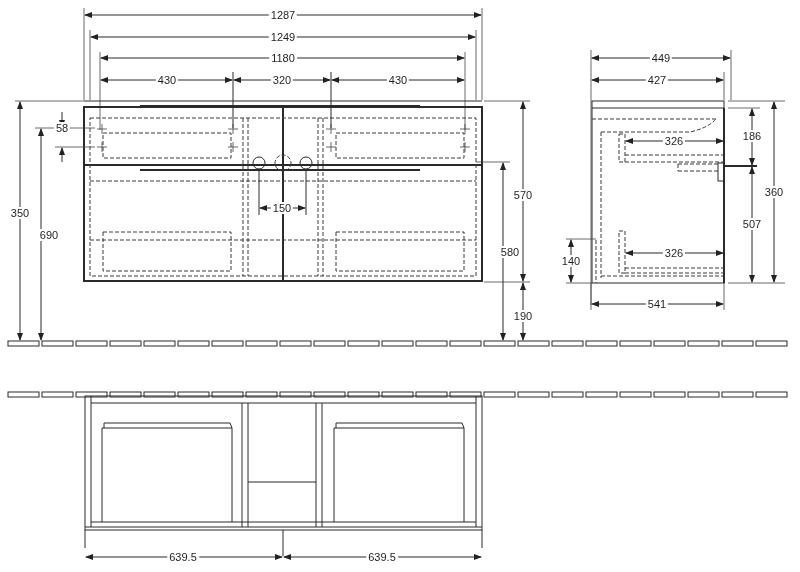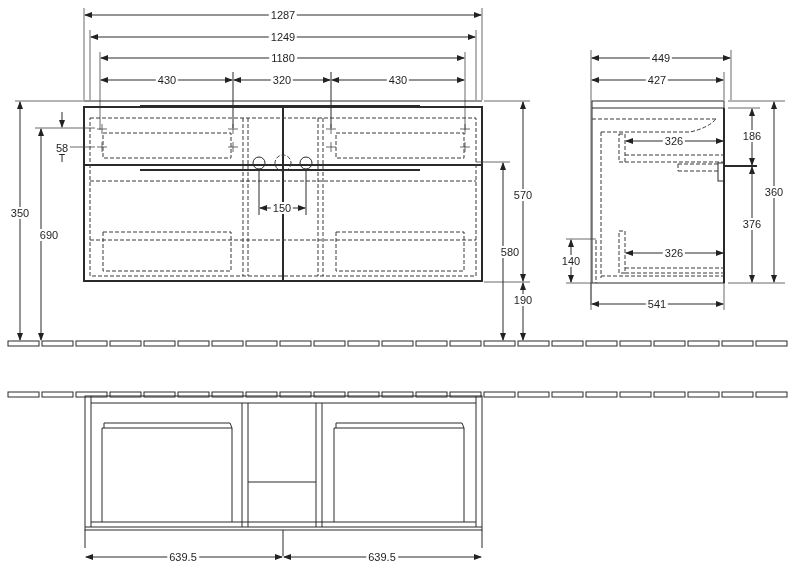--- a/index.html
+++ b/index.html
@@ -217,33 +217,33 @@
     <line class="ln" x1="284" y1="557" x2="481" y2="557" marker-start="url(#al)" marker-end="url(#ar)"></line>
   </g>
 </svg>
 
 <span class="lbl" style="left:283px;top:15px">1287</span>
 <span class="lbl" style="left:283px;top:37px">1249</span>
 <span class="lbl" style="left:283px;top:58px">1180</span>
 <span class="lbl" style="left:167px;top:80px">430</span>
 <span class="lbl" style="left:282px;top:80px">320</span>
 <span class="lbl" style="left:398px;top:80px">430</span>
-<span class="lbl" style="left:62px;top:148px">58</span>
+<span class="lbl" style="left:62px;top:128px">58</span>
 <span class="lbl" style="left:20px;top:213px">350</span>
 <span class="lbl" style="left:49px;top:235px">690</span>
 <span class="lbl" style="left:282px;top:208px">150</span>
 <span class="lbl" style="left:523px;top:195px">570</span>
 <span class="lbl" style="left:510px;top:252px">580</span>
-<span class="lbl" style="left:523px;top:300px">190</span>
+<span class="lbl" style="left:523px;top:316px">190</span>
 
 <span class="lbl" style="left:661px;top:58px">449</span>
 <span class="lbl" style="left:657px;top:80px">427</span>
 <span class="lbl" style="left:674px;top:141px">326</span>
 <span class="lbl" style="left:674px;top:253px">326</span>
 <span class="lbl" style="left:752px;top:136px">186</span>
-<span class="lbl" style="left:752px;top:224px">376</span>
+<span class="lbl" style="left:752px;top:224px">507</span>
 <span class="lbl" style="left:774px;top:192px">360</span>
 <span class="lbl" style="left:571px;top:261px">140</span>
 <span class="lbl" style="left:657px;top:304px">541</span>
 
 <span class="lbl" style="left:183px;top:557px">639.5</span>
 <span class="lbl" style="left:382px;top:557px">639.5</span>
 </div>
 
 </body></html>

